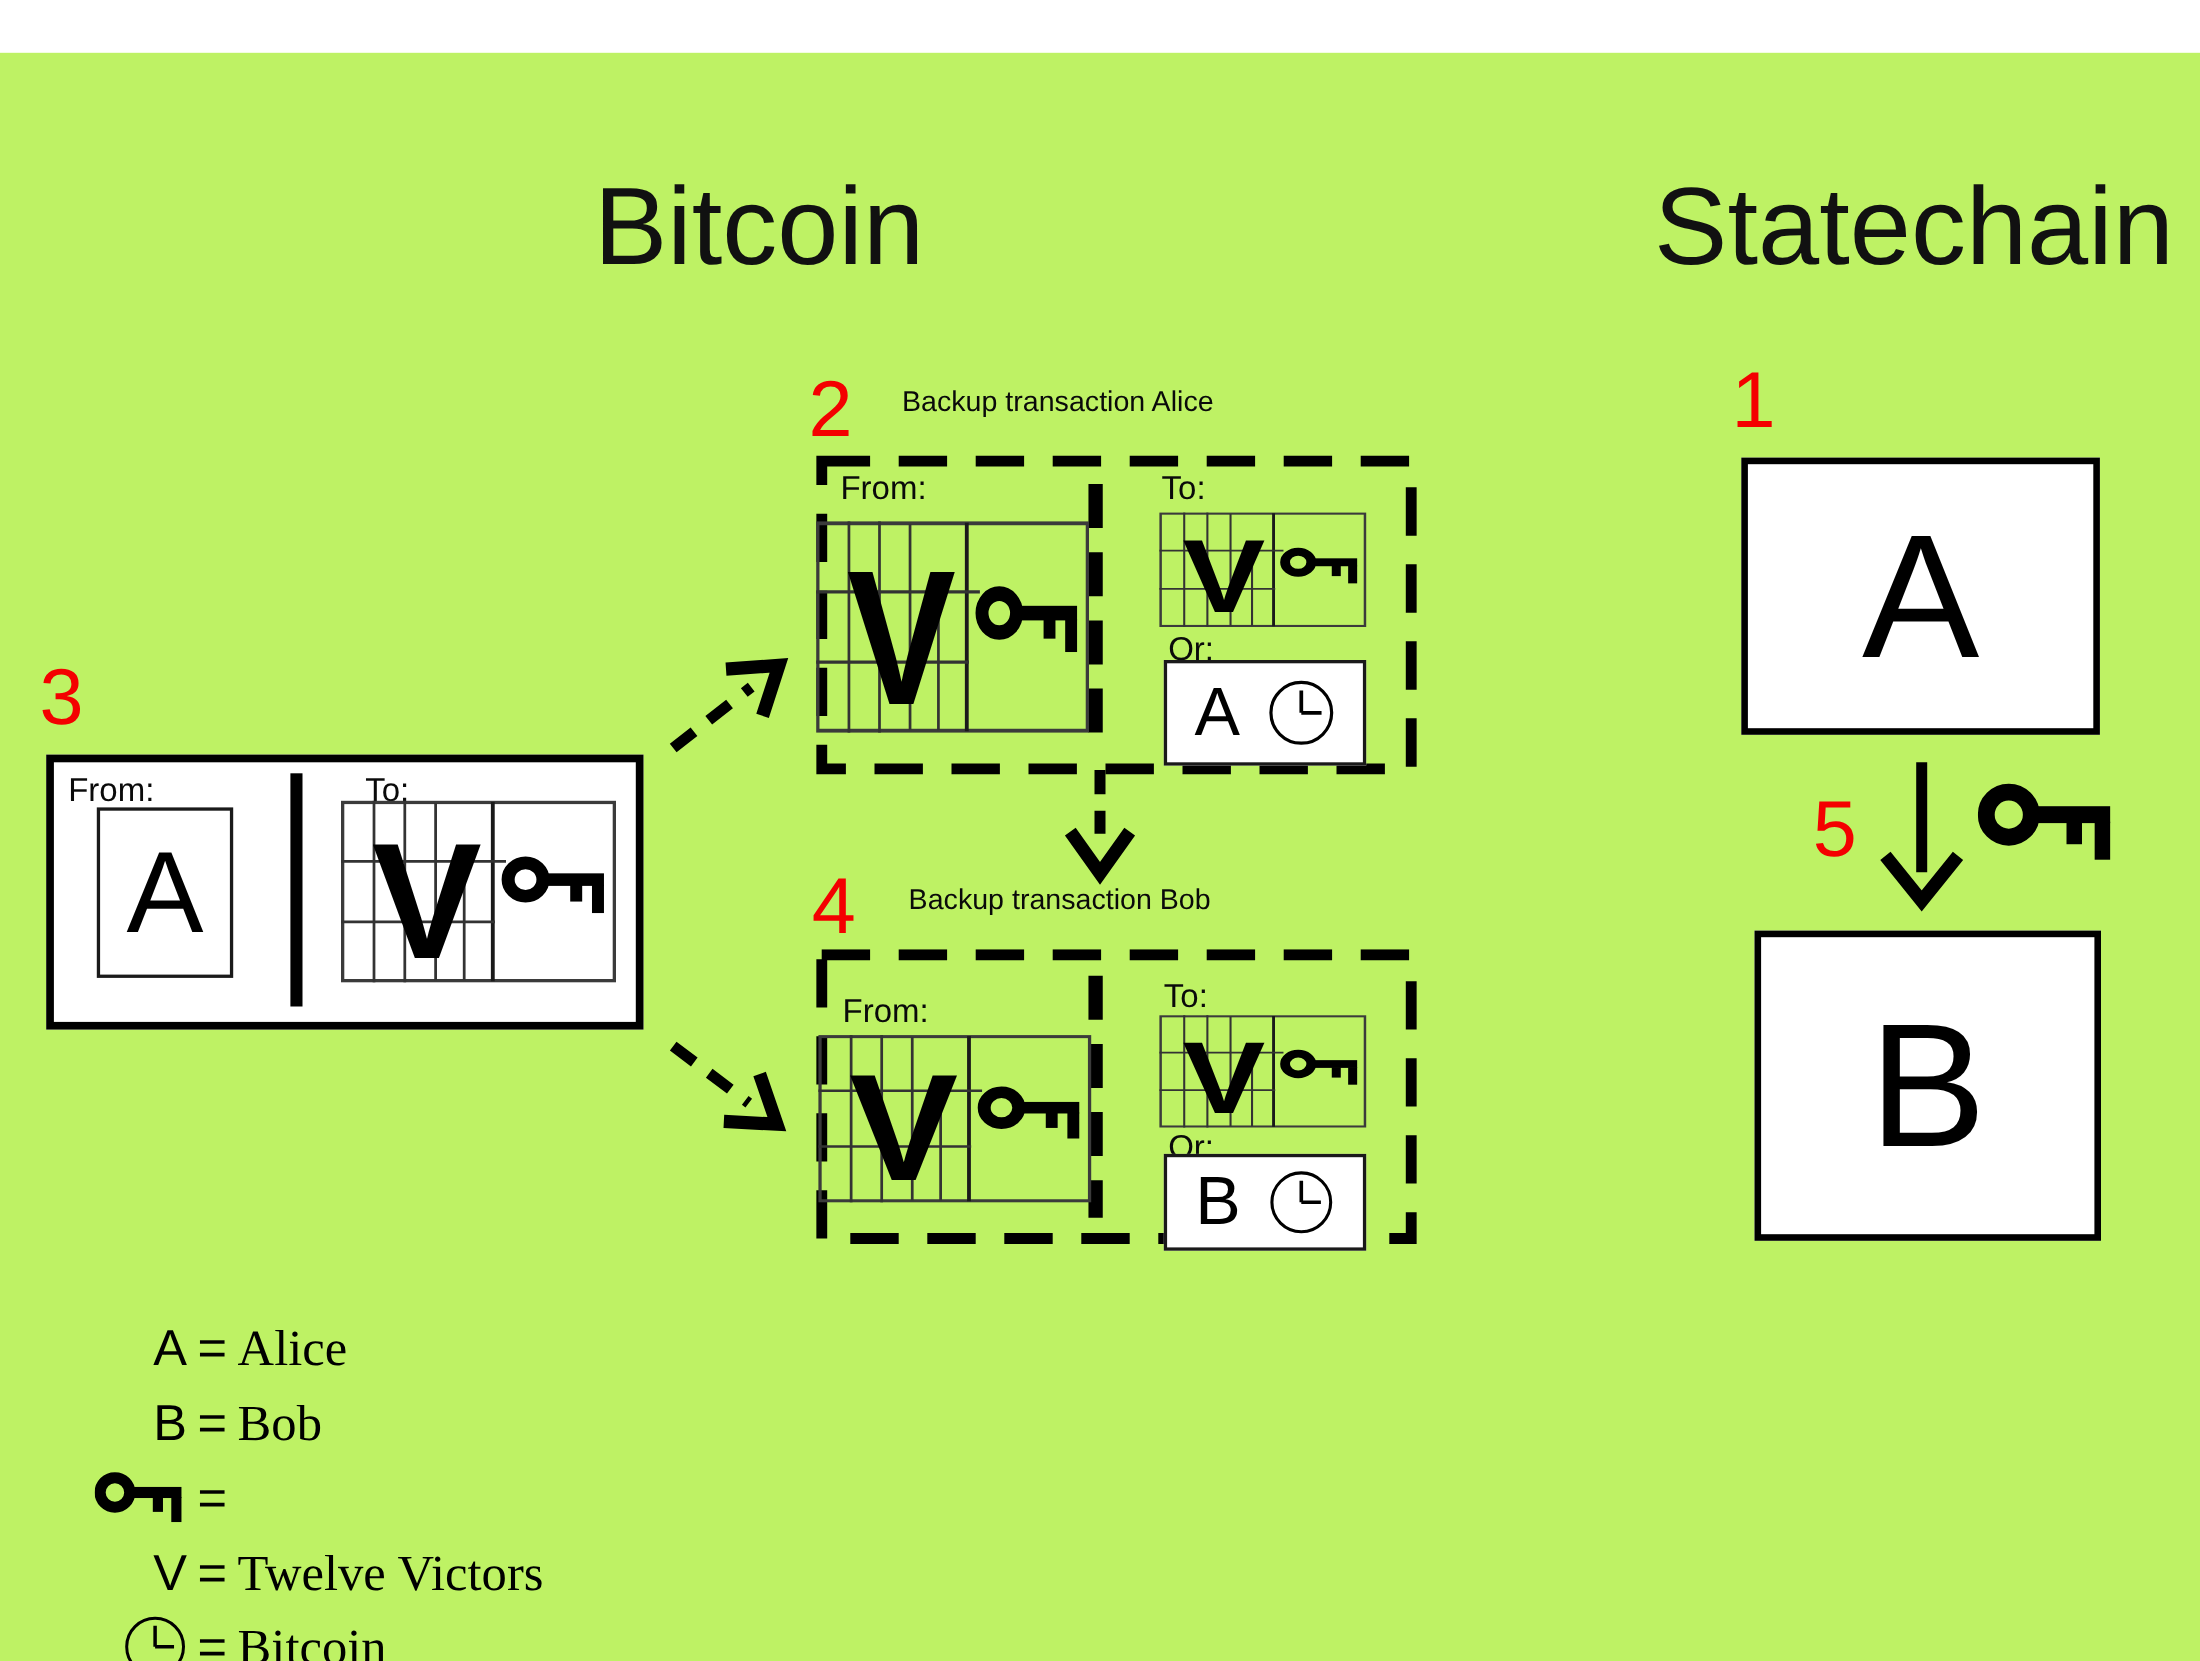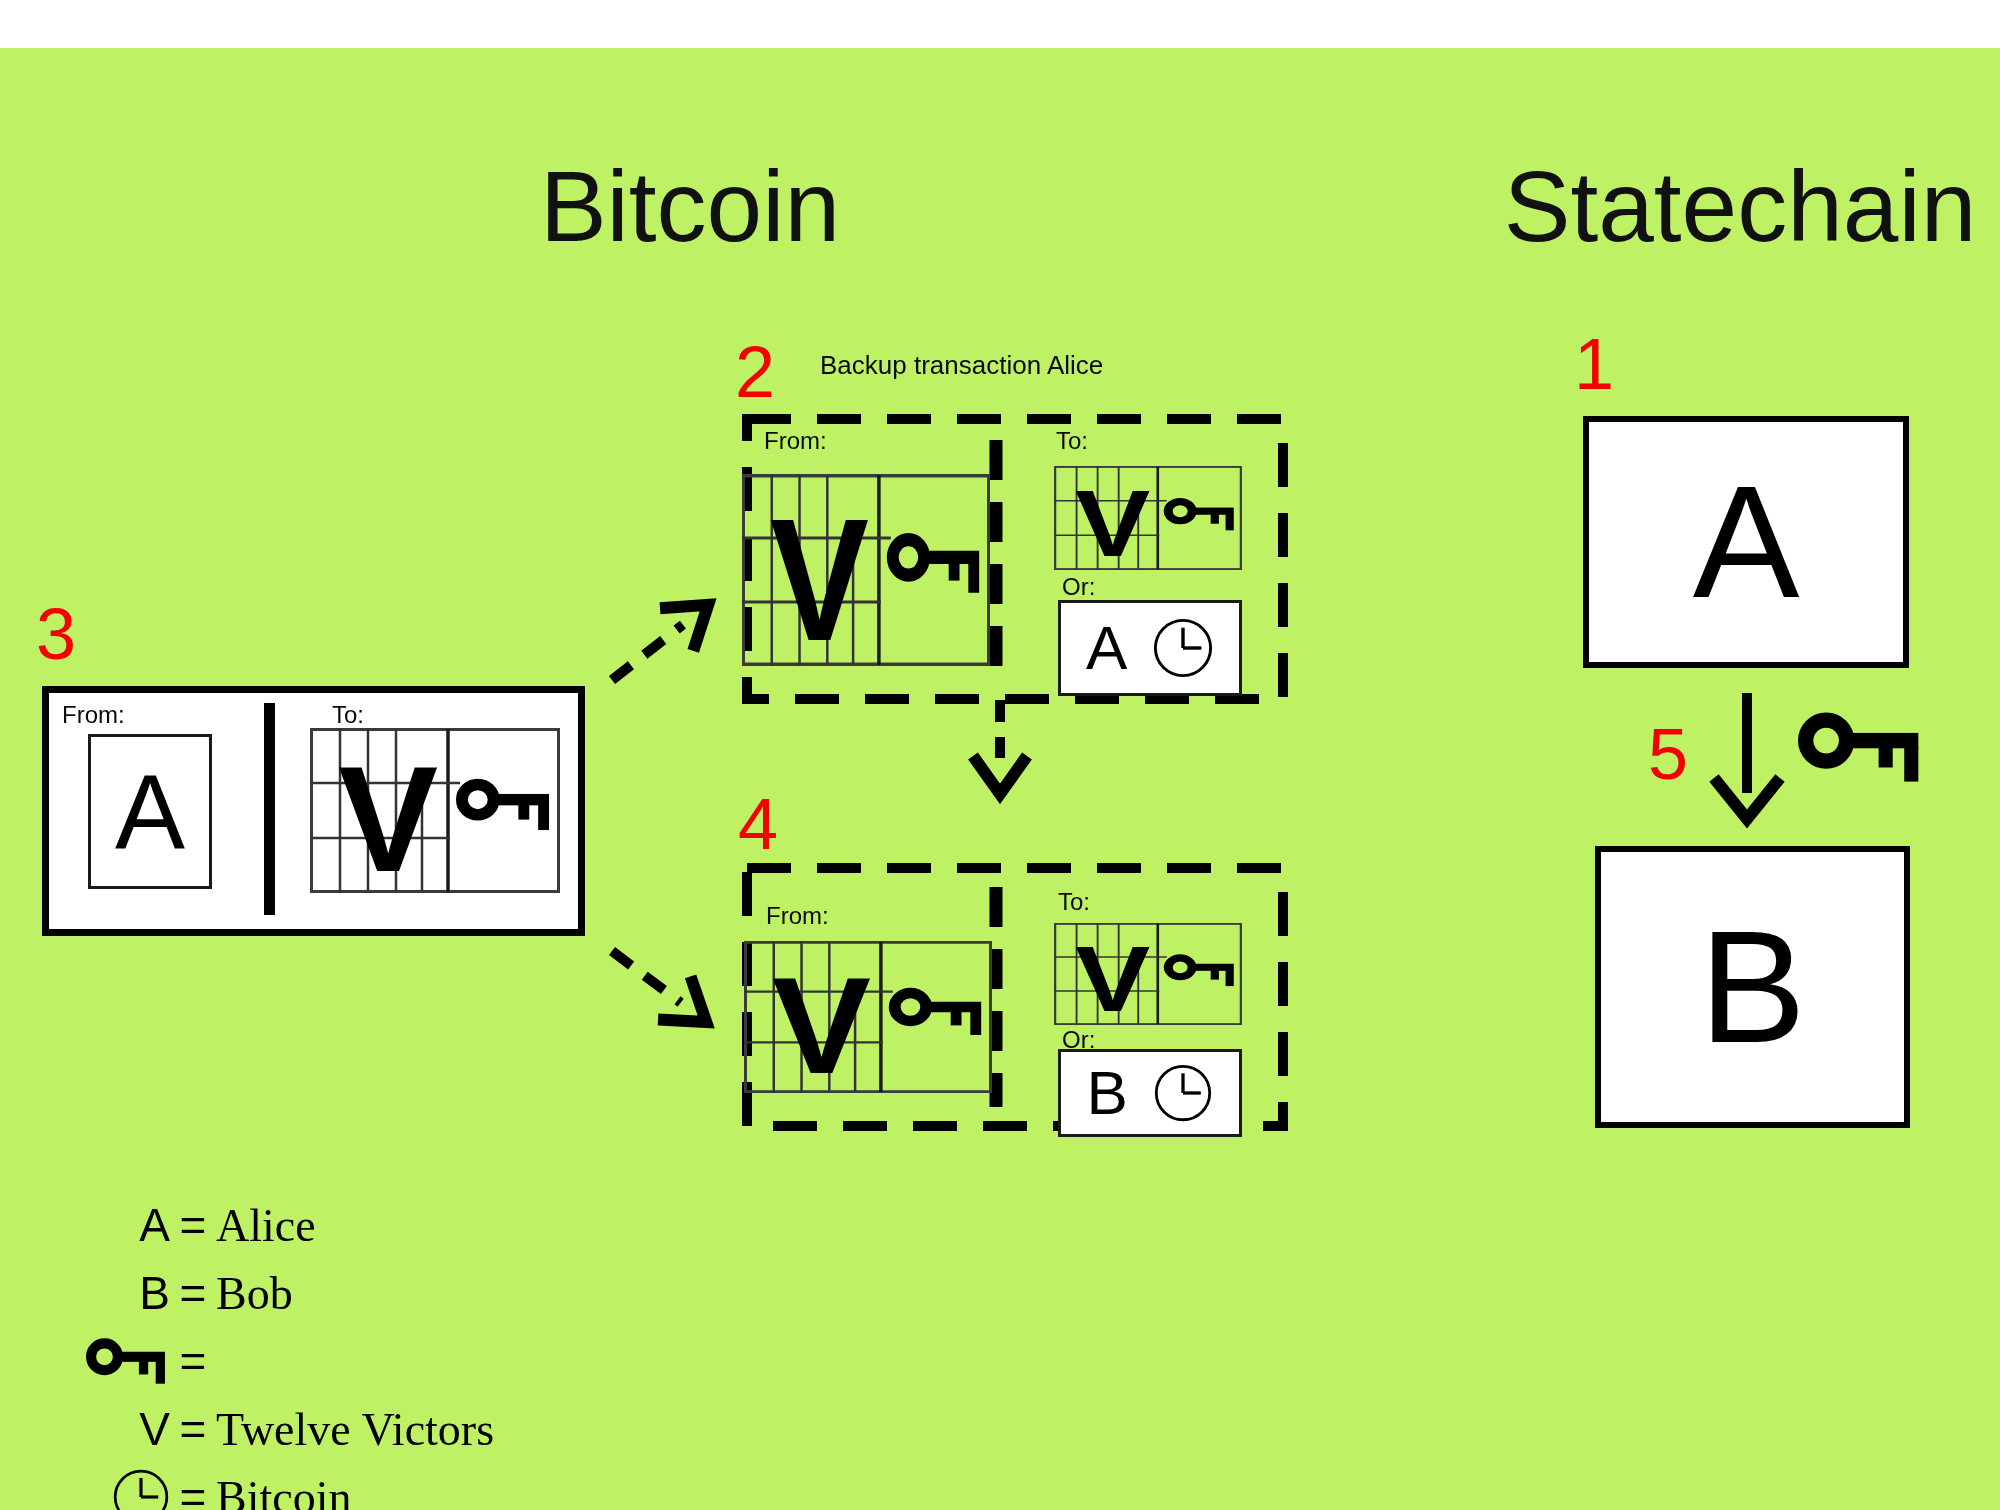--- a/index.html
+++ b/index.html
@@ -4,21 +4,21 @@
 <style>
   html,body{margin:0;padding:0;background:#fff;}
   #canvas{
     position:relative;width:2000px;height:1510px;background:#bef264;overflow:hidden;
     font-family:"Liberation Sans","DejaVu Sans",sans-serif;color:#000;margin-top:48px;
   }
   .abs{position:absolute;}
   .main-title{font-size:100px;line-height:1.05;text-align:center;letter-spacing:0;color:#111;}
   .step-num{font-size:72px;line-height:1;font-weight:normal;}
   .section-title{font-size:26px;line-height:1.1;color:#0a0a0a;white-space:nowrap;}
-  .io-label{font-size:24px;line-height:1.1;color:#0a0a0a;}
+  .io-label{font-size:30px;line-height:1.1;color:#0a0a0a;}
   .backup-box{position:absolute;}
   .backup-box > svg.frame{position:absolute;left:0;top:0;width:100%;height:100%;}
   .solid-box{position:absolute;border:7px solid #000;box-sizing:border-box;background:#fff;}
   .thin-box{position:absolute;border:3px solid #1a1a1a;box-sizing:border-box;background:#fff;
             display:flex;align-items:center;justify-content:center;}
   .grid{position:absolute;overflow:visible;}
   .or-box{position:absolute;border:3px solid #1a1a1a;box-sizing:border-box;background:#fff;
           display:flex;align-items:center;justify-content:space-evenly;}
   .or-letter{font-size:62px;line-height:1;}
   .big-letter{font-size:105px;line-height:1;}
@@ -123,20 +123,21 @@
       <span class="big-letter">A</span>
     </div>
     <div class="divider-solid" style="left:215px;top:10px;width:11px;height:212px;"></div>
     <div class="abs io-label" style="left:283px;top:9px;">To:</div>
     <svg class="grid" style="left:261px;top:35px;width:250px;height:165px;" viewBox="0 0 250 165" preserveAspectRatio="none">
       <use href="#grid-sym"></use>
     </svg>
   </div>
 
   <div class="abs step-num red" style="left:738px;top:740px;">4</div>
+  <div class="abs section-title" style="left:826px;top:755px;">Backup transaction Bob</div>
 
   <div class="backup-box" style="left:742px;top:815px;width:546px;height:268px;">
     <svg class="frame" viewBox="0 0 546 268" preserveAspectRatio="none">
       <rect x="5" y="5" width="536" height="258" fill="none" stroke="#000" stroke-width="10" stroke-dasharray="44 26"></rect>
       <line x1="254" y1="24" x2="254" y2="244" stroke="#000" stroke-width="13" stroke-dasharray="40 22"></line>
     </svg>
     <div class="abs io-label" style="left:24px;top:40px;">From:</div>
     <svg class="grid" style="left:2px;top:78px;width:248px;height:152px;" viewBox="0 0 250 165" preserveAspectRatio="none">
       <use href="#grid-sym"></use>
     </svg>

